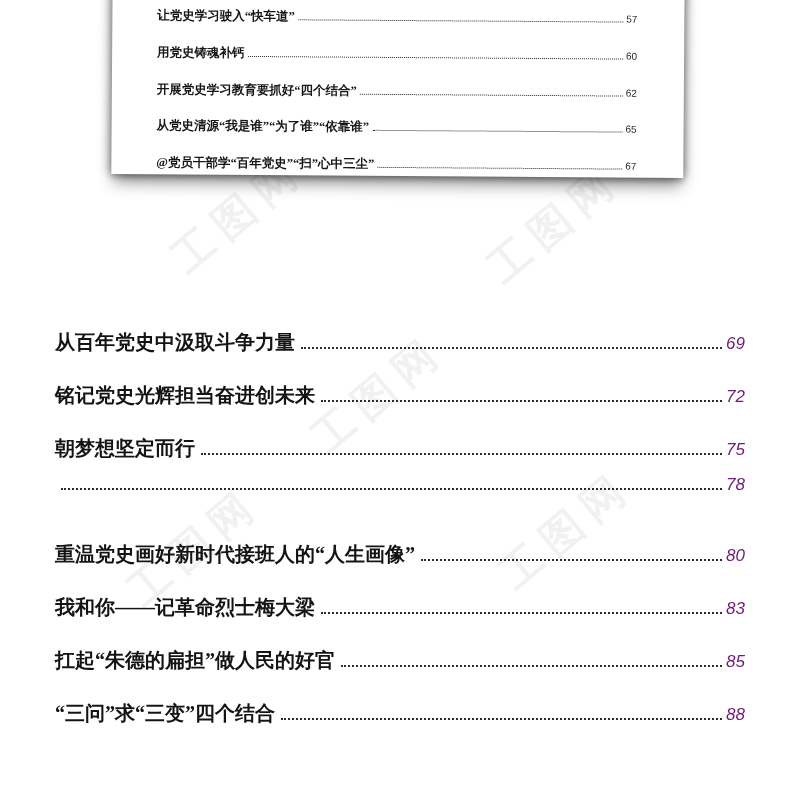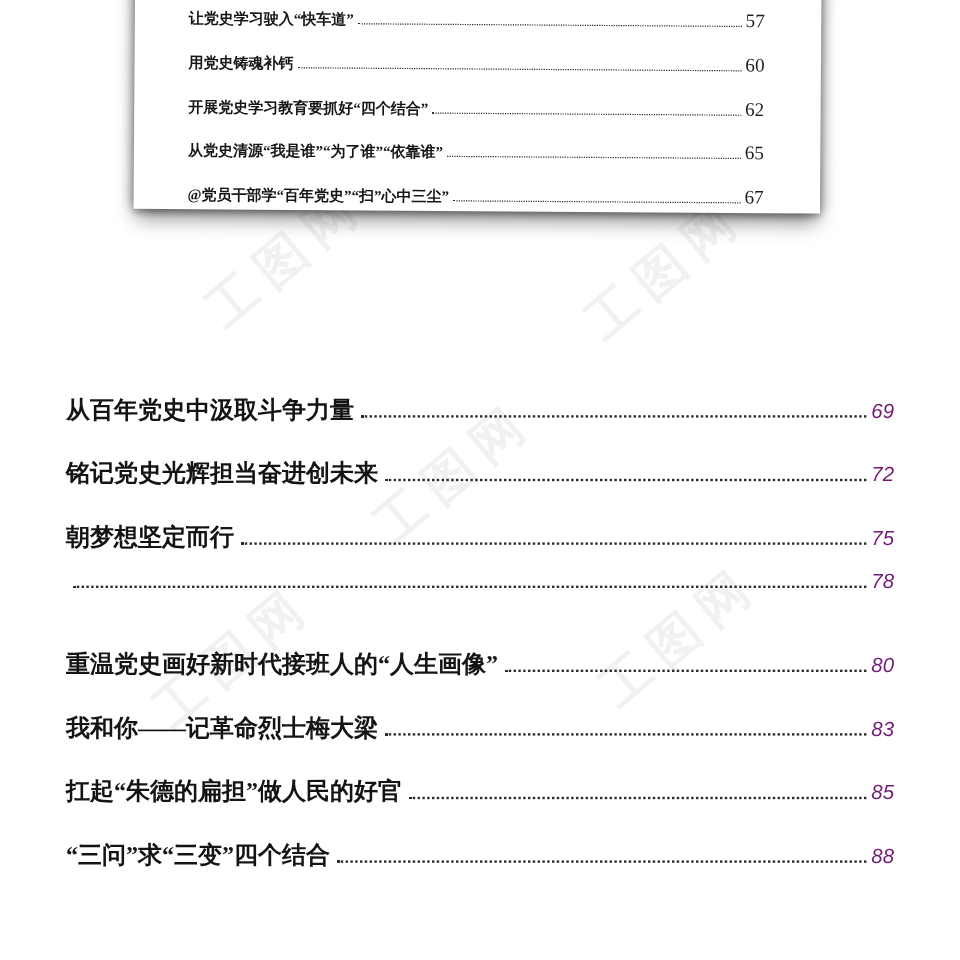--- a/index.html
+++ b/index.html
@@ -39,22 +39,22 @@
     display:flex;align-items:baseline;height:36.75px;
   }
   .srow .t{
     font-size:12.5px;font-weight:bold;color:#161616;
     line-height:36.75px;white-space:nowrap;
   }
   .srow .leader{
     flex:1;height:0;border-bottom:1.5px dotted #2b2b2b;margin:0 3px 0 3px;
   }
   .srow .num{
-    font-family:Liberation Serif, serif;
-    font-size:16px;color:#1f1f1f;white-space:nowrap;
+    font-family:Liberation Sans, sans-serif;
+    font-size:10px;color:#1f1f1f;white-space:nowrap;
   }
   
   .main-list{
     position:absolute;z-index:2;
     left:55px;right:55px;top:316px;
   }
   .mrow{
     display:flex;align-items:baseline;height:53px;
   }
   .mrow .t{

